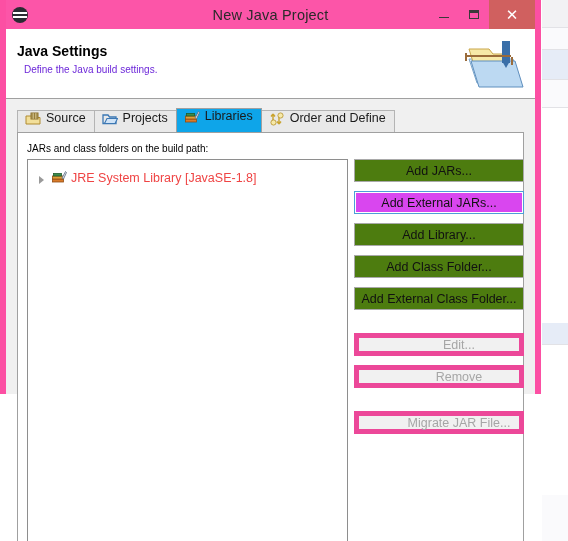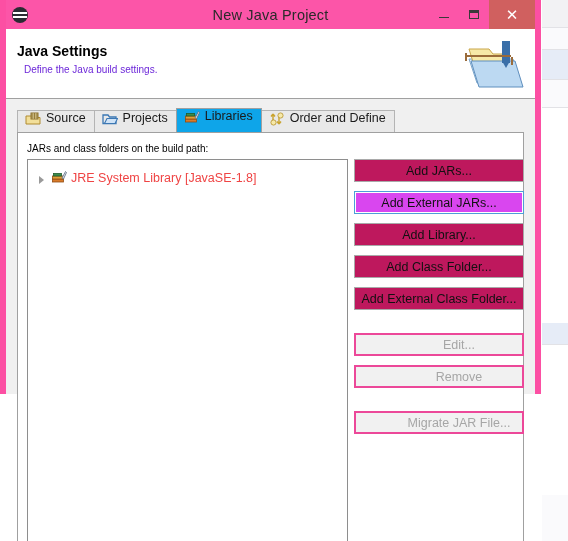--- a/index.html
+++ b/index.html
@@ -248,39 +248,39 @@
   #buttons {
     margin-left: 6px;
     display: flex;
     flex-direction: column;
     width: 170px;
     flex: none;
   }
   .btn {
     height: 23px;
     margin-bottom: 9px;
-    background: #be185d;
+    background: #4d7c0f;
     border: 1px solid #a9a9a9;
     box-sizing: border-box;
     font-family: "Liberation Sans", sans-serif;
     font-size: 12.5px;
     color: #111111;
     display: flex;
     align-items: center;
     justify-content: center;
     white-space: nowrap;
   }
   .btn.focused {
     background: #d946ef;
     border: 1px solid #4d9fd6;
     box-shadow: inset 0 0 0 1px #ffffff;
   }
   .btn.disabled {
     background: #f1f1f1;
-    border: 2px solid #ec4899;
+    border: 5px solid #ec4899;
     color: #a6a6a6;
     padding-left: 40px;
   }
   .btn.gap-before { margin-top: 14px; }
 </style>
 </head>
 <body>
 
 <div id="desktop">
   <div class="bg-strip" style="top:0px;height:28px;"></div>

